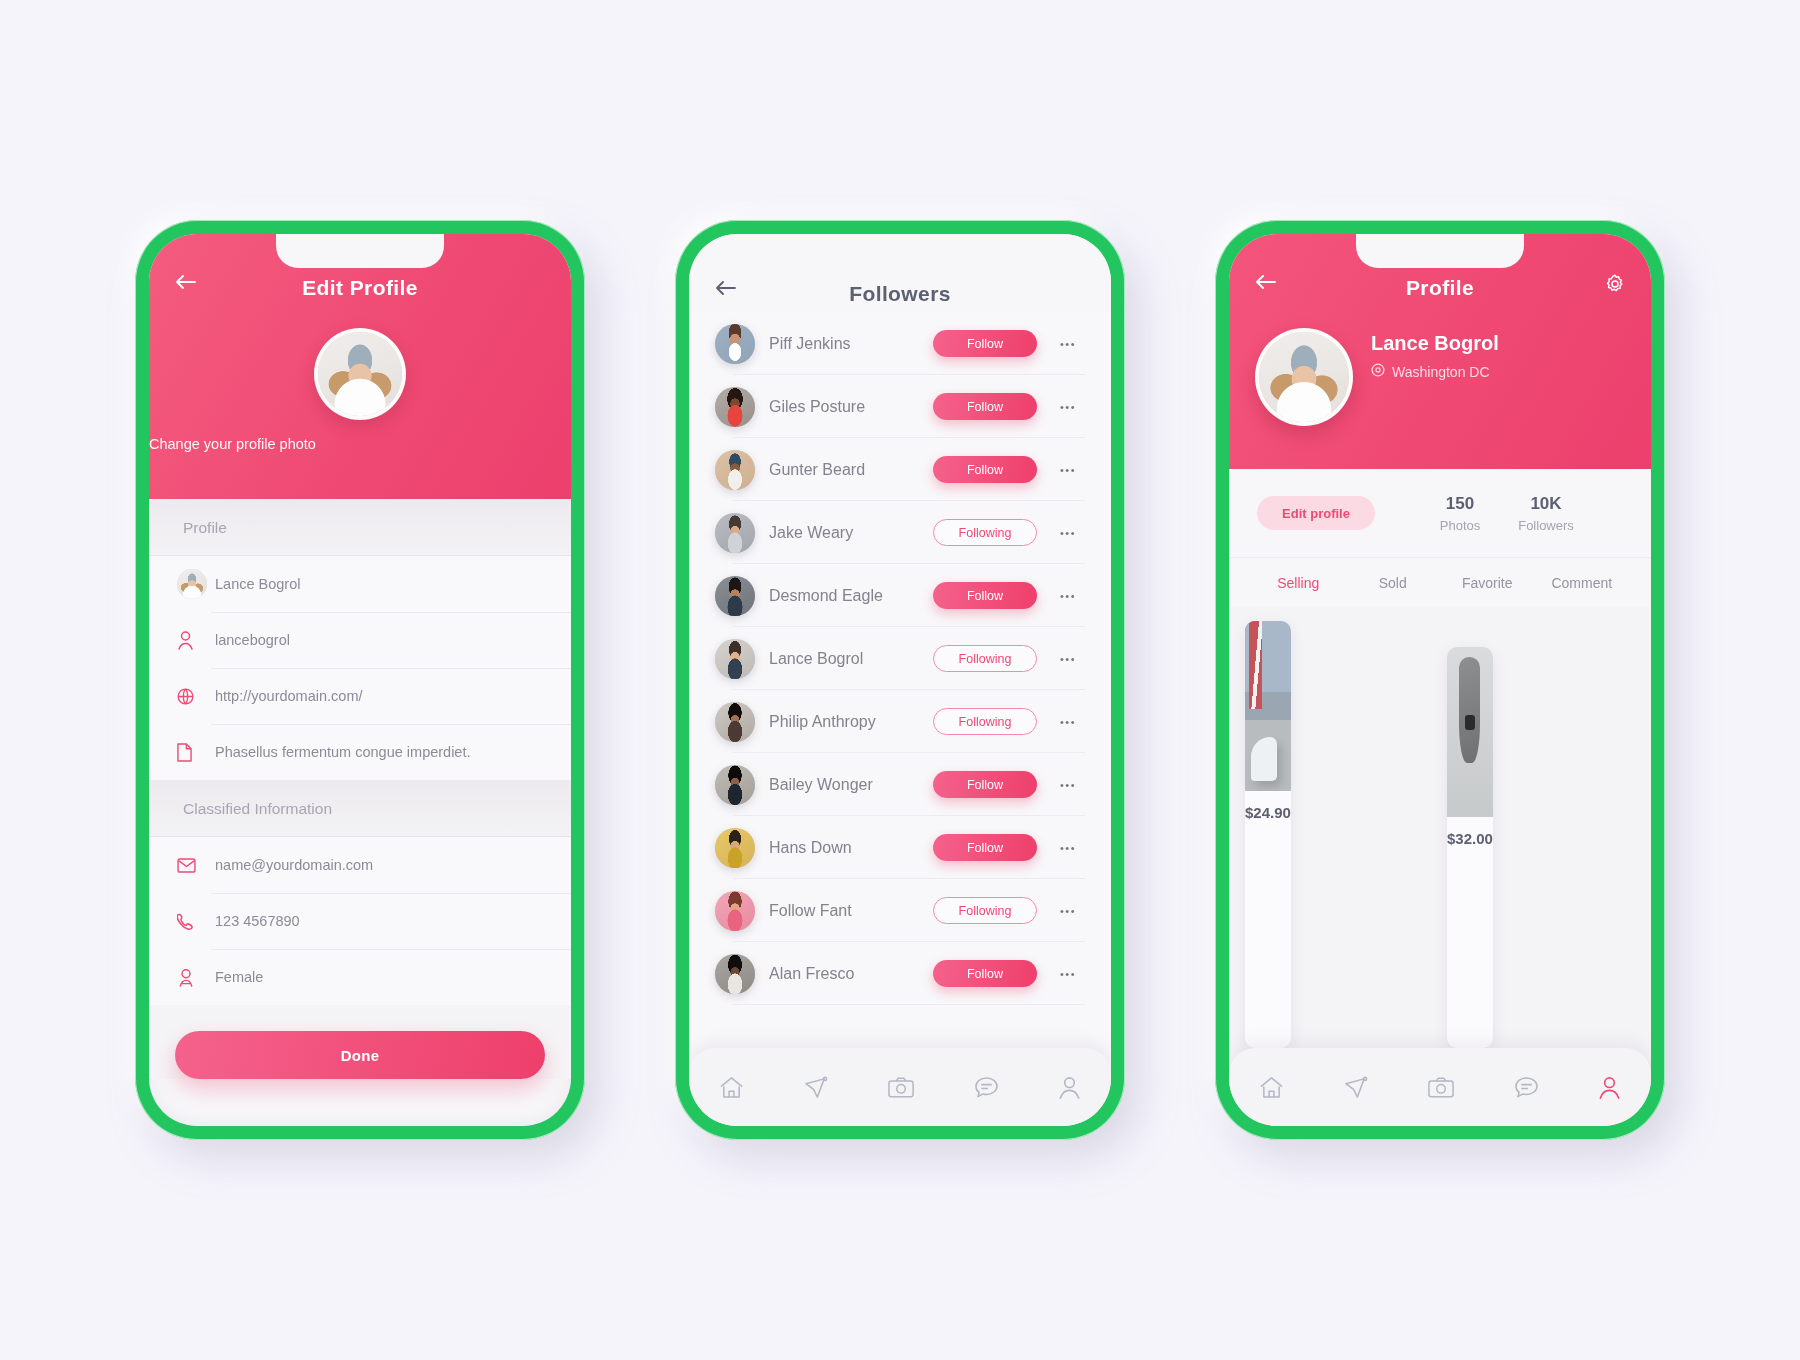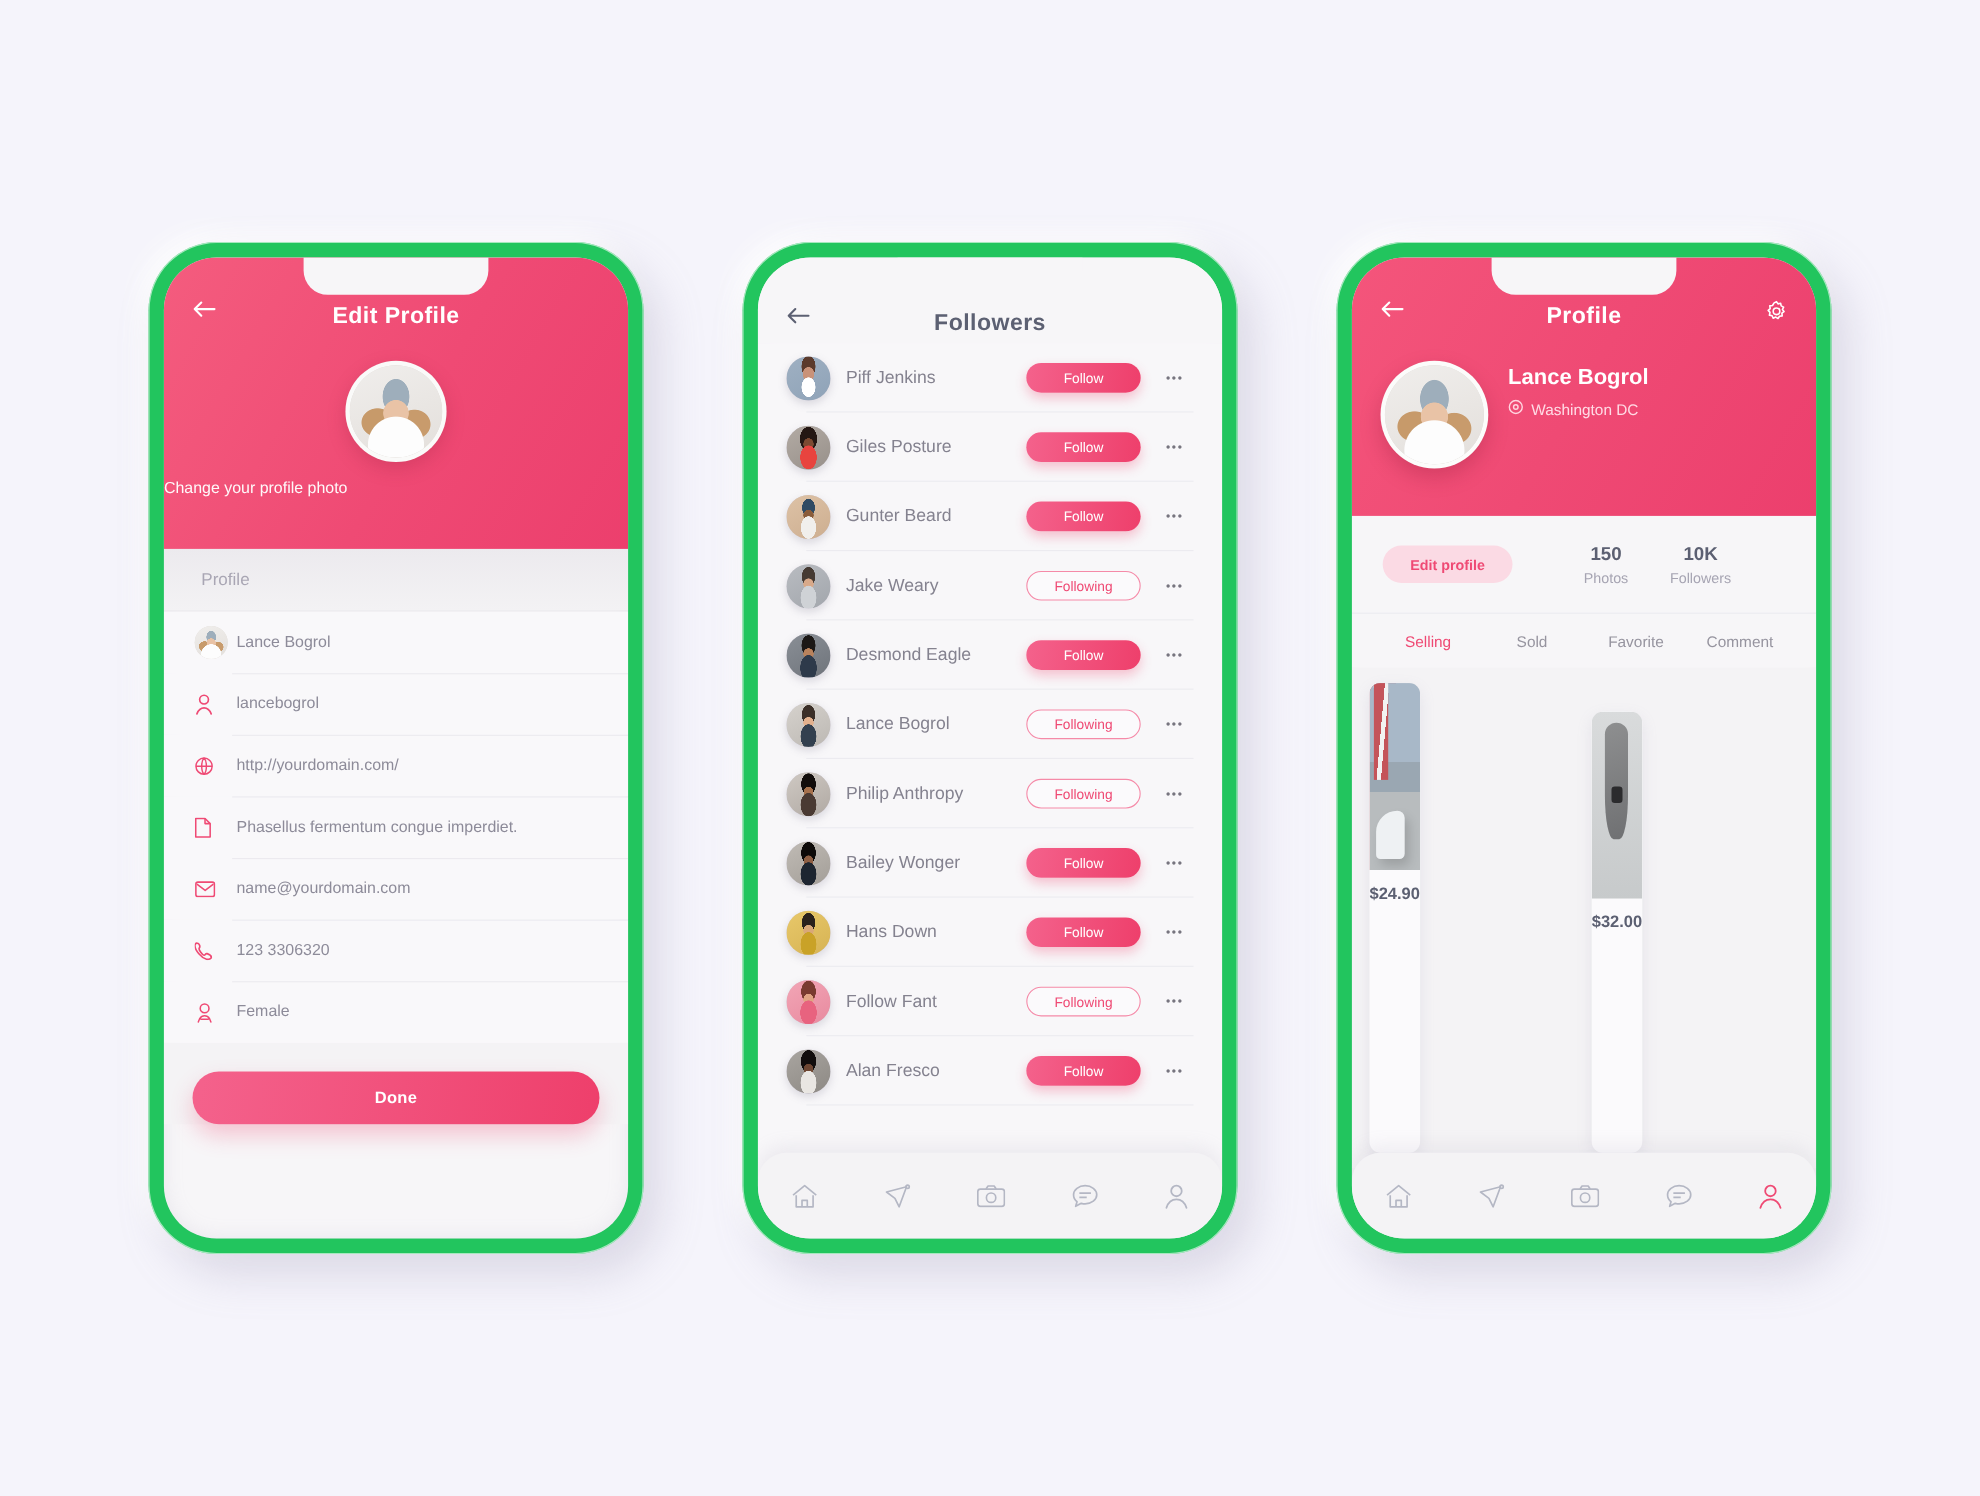--- a/index.html
+++ b/index.html
@@ -343,38 +343,39 @@
       <div class="field">
         <div class="f-icon">
           <svg width="15" height="19" viewBox="0 0 16 20" fill="none" stroke="#ef4a74" stroke-width="1.5" stroke-linejoin="round">
               <path d="M1 1h9l5 5v13H1z"></path>
               <path d="M10 1v5h5"></path>
             </svg>
         </div>
         <div class="f-val">Phasellus fermentum congue imperdiet.</div>
       </div>
 
+      <div class="sec-head">Classified Information</div>
 
       <div class="field">
         <div class="f-icon">
           <svg width="19" height="15" viewBox="0 0 20 16" fill="none" stroke="#ef4a74" stroke-width="1.5" stroke-linejoin="round">
               <rect x="1" y="1" width="18" height="14" rx="2"></rect>
               <path d="M2 3l8 6 8-6"></path>
             </svg>
         </div>
         <div class="f-val">name@yourdomain.com</div>
       </div>
 
       <div class="field">
         <div class="f-icon">
           <svg width="17" height="18" viewBox="0 0 18 19" fill="none" stroke="#ef4a74" stroke-width="1.6" stroke-linecap="round">
               <path d="M2 2.5c3 0 3.4 3.6 2.4 4.8-1 1.2 2.8 6.6 4.6 6.9 1.2.2 1.3-2.2 3-1.6 1.7.6 4 1.8 4 3.4 0 1.5-2.5 2.6-4.6 2-5-1.3-11-8.6-11.2-13C.1 3.6 1 2.5 2 2.5z"></path>
             </svg>
         </div>
-        <div class="f-val">123 3306320</div>
+        <div class="f-val">123 4567890</div>
       </div>
 
       <div class="field">
         <div class="f-icon">
           <svg width="18" height="19" viewBox="0 0 19 20" fill="none" stroke="#ef4a74" stroke-width="1.5" stroke-linecap="round">
               <circle cx="9.5" cy="6" r="4.2"></circle>
               <path d="M3.5 19c1-4 3-6 6-6s5 2 6 6M6 16.5h7"></path>
             </svg>
         </div>
         <div class="f-val">Female</div>

